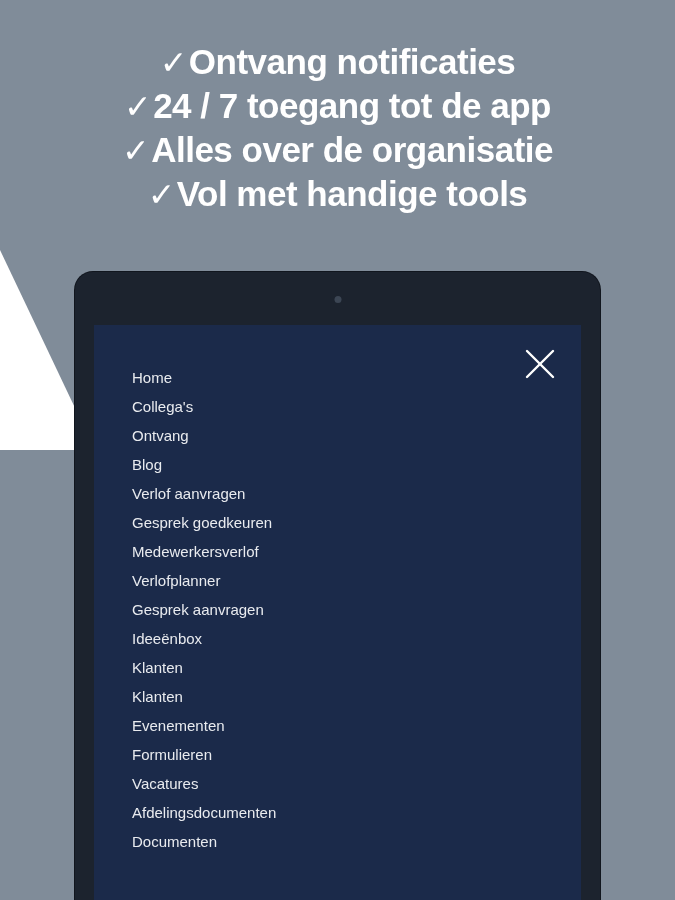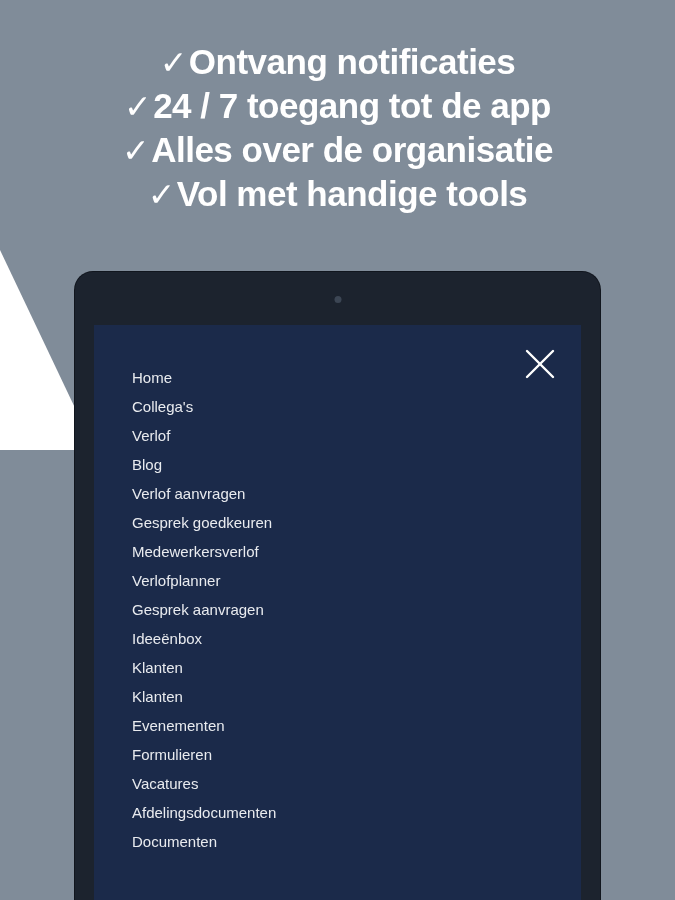--- a/index.html
+++ b/index.html
@@ -126,21 +126,21 @@
       <div class="close-btn">
         <svg width="38" height="38" viewBox="0 0 38 38" aria-hidden="true">
           <line x1="6" y1="6" x2="32" y2="32" stroke="#ffffff" stroke-width="2.4" stroke-linecap="round"></line>
           <line x1="32" y1="6" x2="6" y2="32" stroke="#ffffff" stroke-width="2.4" stroke-linecap="round"></line>
         </svg>
       </div>
 
       <div class="menu">
         <div class="menu-item">Home</div>
         <div class="menu-item">Collega's</div>
-        <div class="menu-item">Verlof</div>
+        <div class="menu-item">Ontvang</div>
         <div class="menu-item">Blog</div>
         <div class="menu-item">Verlof aanvragen</div>
         <div class="menu-item">Gesprek goedkeuren</div>
         <div class="menu-item">Medewerkersverlof</div>
         <div class="menu-item">Verlofplanner</div>
         <div class="menu-item">Gesprek aanvragen</div>
         <div class="menu-item">Ideeënbox</div>
         <div class="menu-item">Klanten</div>
         <div class="menu-item">Klanten</div>
         <div class="menu-item">Evenementen</div>

